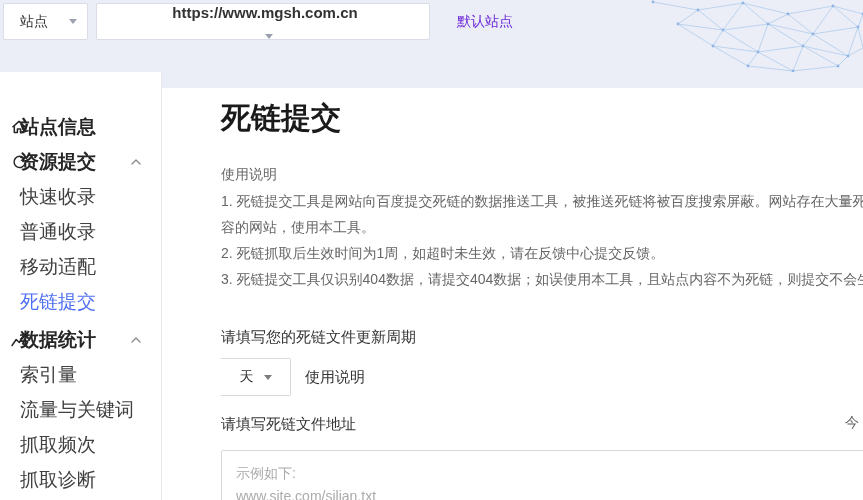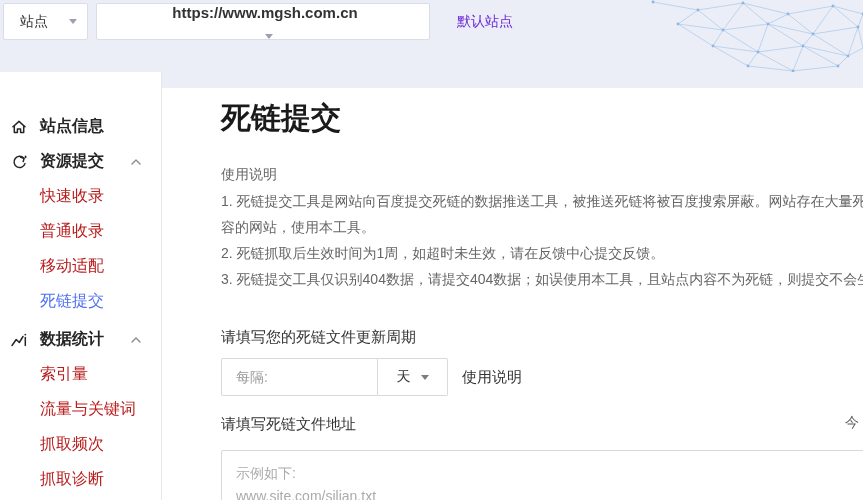--- a/index.html
+++ b/index.html
@@ -21,23 +21,23 @@
   .select-box .val{font-size:14px;color:#333;}
   .url-box .val{font-size:15px;font-weight:bold;color:#333;}
   .caret{width:0;height:0;border-left:4px solid transparent;border-right:4px solid transparent;
     border-top:5px solid #9aa1ad;flex:none;margin-left:8px;}
   .default-site{position:absolute;left:457px;top:13px;font-size:14px;color:#6d28d9;cursor:pointer;}
   
   .sidebar{position:absolute;left:0;top:72px;width:162px;height:428px;
     border-right:1px solid #e8e8e8;box-sizing:border-box;padding-top:37px;background:#fff;}
   .nav-row{height:35px;display:flex;align-items:center;cursor:pointer;position:relative;}
   .nav-row .nicon{position:absolute;left:10px;top:50%;transform:translateY(-50%);width:18px;height:18px;color:#262626;}
-  .nav-row .nlabel{margin-left:40px;font-size:16px;}
+  .nav-row .nlabel{margin-left:20px;font-size:19px;}
   .nav-group .nlabel{font-weight:bold;color:#262626;}
-  .nav-sub .nlabel{color:#b91c1c;}
+  .nav-sub .nlabel{color:#404040;}
   .nav-sub.active .nlabel{color:#4e6ef2;}
   .nav-row .chev{position:absolute;right:18px;top:50%;transform:translateY(-50%);width:14px;height:14px;color:#8c8c8c;}
   .gap{height:3px;}
   
   .main{position:absolute;left:221px;top:72px;width:740px;height:428px;}
   .page-title{position:absolute;left:0;top:26px;font-size:30px;line-height:40px;
     font-weight:bold;color:#1a1a1a;white-space:nowrap;}
   .instr-head{position:absolute;left:0;top:94px;font-size:14px;color:#666;}
   .instr{position:absolute;left:0;top:116px;font-size:14px;line-height:26px;color:#666;}
   .instr div{white-space:nowrap;}
@@ -199,21 +199,20 @@
   <div class="instr">
     <div>1. 死链提交工具是网站向百度提交死链的数据推送工具，被推送死链将被百度搜索屏蔽。网站存在大量死链，将影响网</div>
     <div>容的网站，使用本工具。</div>
     <div>2. 死链抓取后生效时间为1周，如超时未生效，请在反馈中心提交反馈。</div>
     <div>3. 死链提交工具仅识别404数据，请提交404数据；如误使用本工具，且站点内容不为死链，则提交不会生效。</div>
   </div>
 
   <div class="sec-label lbl-cycle">请填写您的死链文件更新周期</div>
 
   <div class="cycle-row">
-    <input class="interval-input" type="text" placeholder="每隔:" style="">
     <div class="unit-select">
       <span class="val">天</span>
       <span class="caret"></span>
     </div>
     <div class="cycle-suffix">使用说明</div>
   </div>
 
   <div class="sec-label lbl-file">请填写死链文件地址</div>
 
   <textarea class="dead-textarea" placeholder="示例如下:

